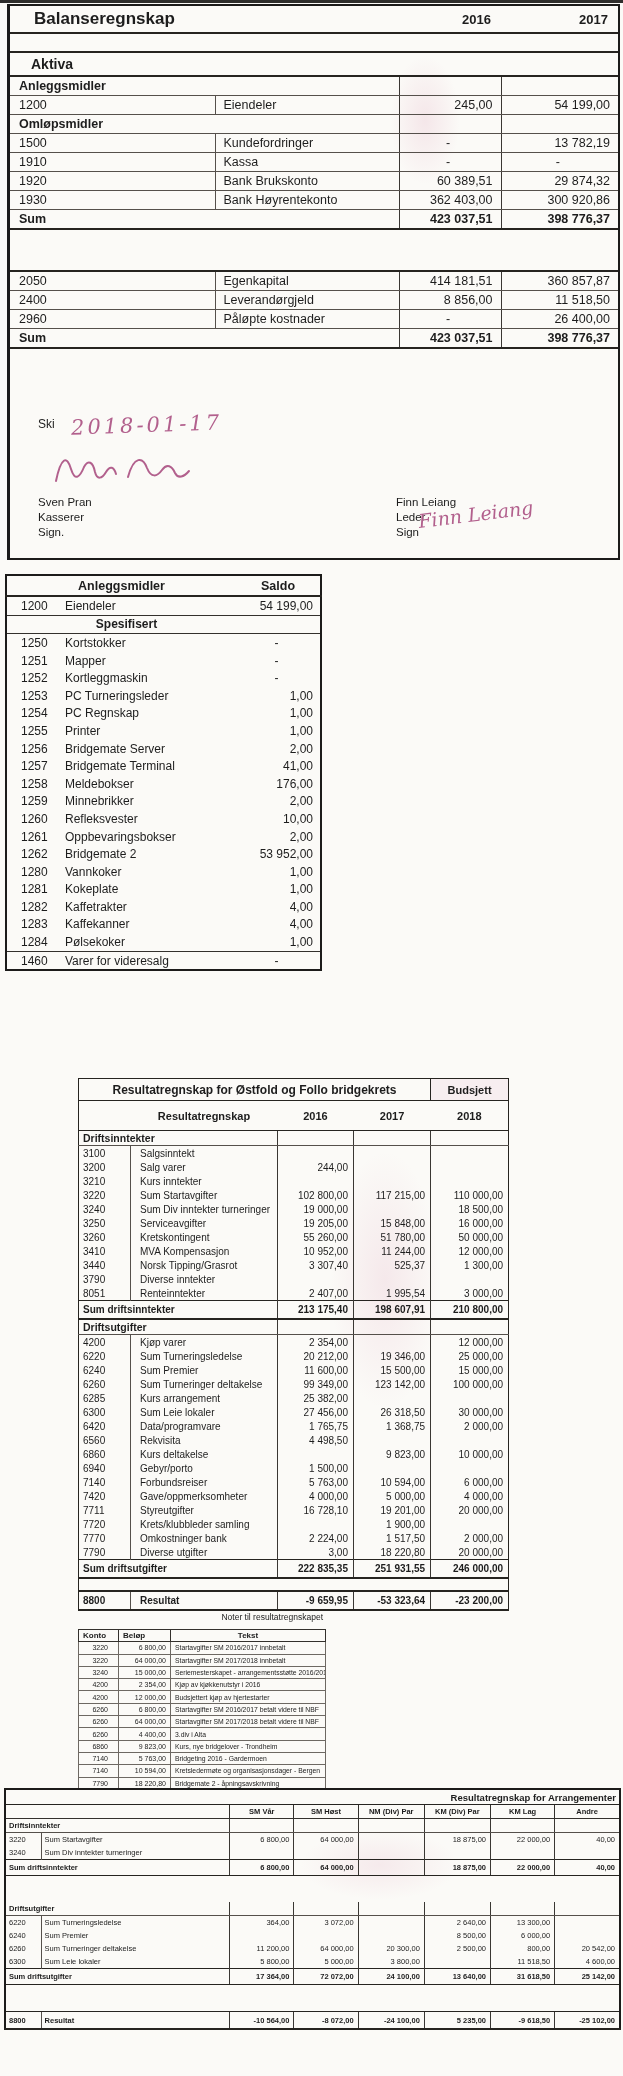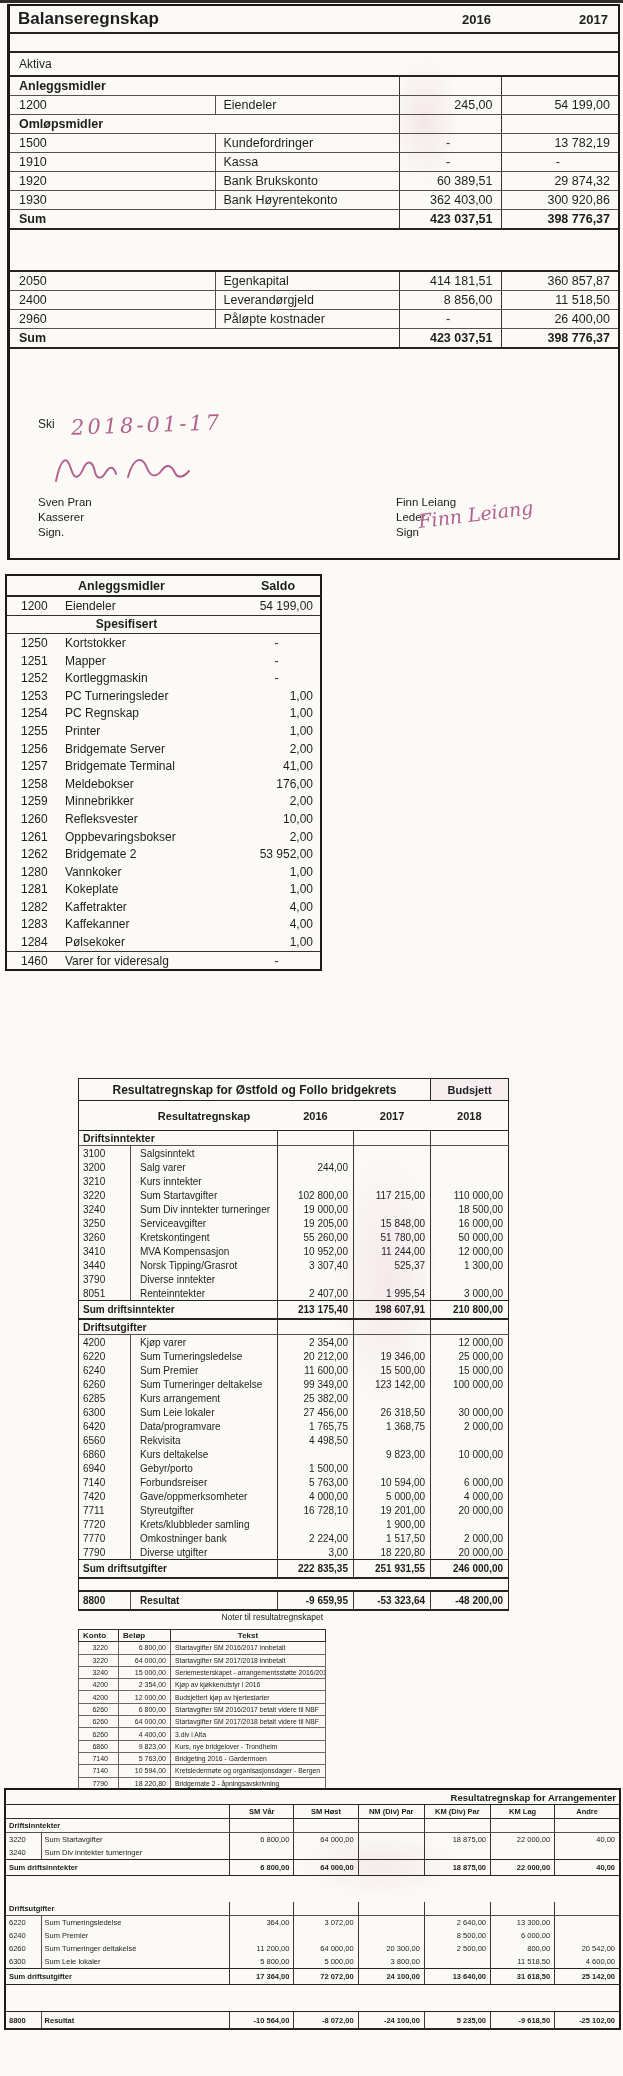--- a/index.html
+++ b/index.html
@@ -14,24 +14,24 @@
 
   
   .sec-balance{position:absolute;top:4px;left:7px;width:608px;height:552px;
                border:2px solid #1c1b1a;border-left-width:3px;}
   .t-balance{width:100%;font-size:12.5px;}
   .t-balance td{height:18px;border-bottom:1px solid #55504b;}
   .t-balance .c-code{padding-left:9px;}
   .t-balance .c-name{padding-left:8px;border-left:1px solid #55504b;}
   .t-balance .c-num{border-left:1.5px solid #3a3733;padding-right:8px;}
   .t-balance .r-title td{height:26px;border-bottom:2px solid #262420;}
-  .t-balance .cell-main-title{font-weight:bold;font-size:17px;padding-left:8px;border-left:none;}
+  .t-balance .cell-main-title{font-weight:bold;font-size:17px;padding-left:24px;border-left:none;}
   .t-balance .r-title .h-year{font-weight:bold;font-size:13px;border-left:none;padding-right:10px;}
   .t-balance .r-strip td{height:17px;border-bottom:2px solid #262420;}
-  .t-balance .r-seclabel td{height:22px;font-weight:normal;font-size:12px;padding-left:9px;
+  .t-balance .r-seclabel td{height:22px;font-weight:bold;font-size:14px;padding-left:21px;
                             border-bottom:2px solid #262420;}
   .t-balance .r-group .c-span{font-weight:bold;}
   .t-balance .r-sum td{font-weight:bold;border-top:1.5px solid #262420;border-bottom:2.5px solid #262420;}
   .t-balance .r-gapA td{height:40px;border-bottom:2px solid #262420;}
 
   
   .sig-area{position:absolute;left:10px;right:10px;top:351px;height:200px;}
   .hand{font-family:"DejaVu Serif",serif;font-style:italic;color:#b2608d;}
   .ski-line{position:absolute;left:18px;top:56px;font-size:12px;}
   .hand-date{display:inline-block;font-size:21px;letter-spacing:3px;transform:rotate(-2deg);
@@ -669,21 +669,21 @@
             <td class="c-num"></td>
             <td class="c-num"></td>
             <td class="c-num"></td>
           </tr>
 
           <tr class="r-result">
             <td class="c-code">8800</td>
             <td class="c-name">Resultat</td>
             <td class="c-num">-9 659,95</td>
             <td class="c-num">-53 323,64</td>
-            <td class="c-num">-48 200,00</td>
+            <td class="c-num">-23 200,00</td>
           </tr>
         </tbody>
     </table>
   </div>
 
   <div class="notes-title">Noter til resultatregnskapet</div>
   <div class="sec-notes">
     <table class="t-notes">
       <colgroup>
           <col style="width:40px">

